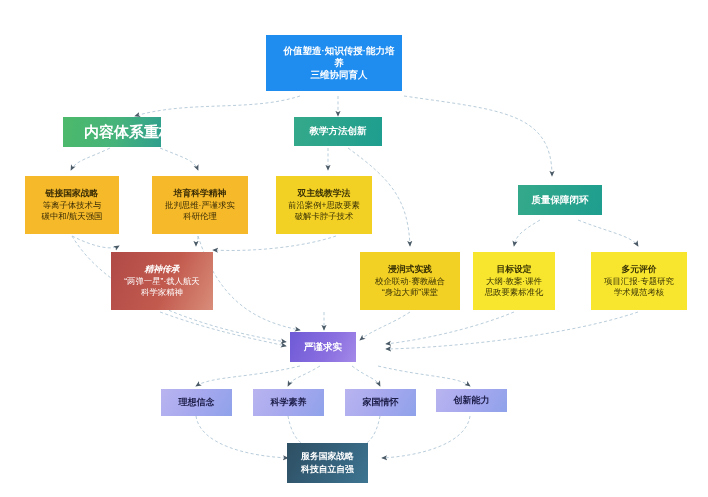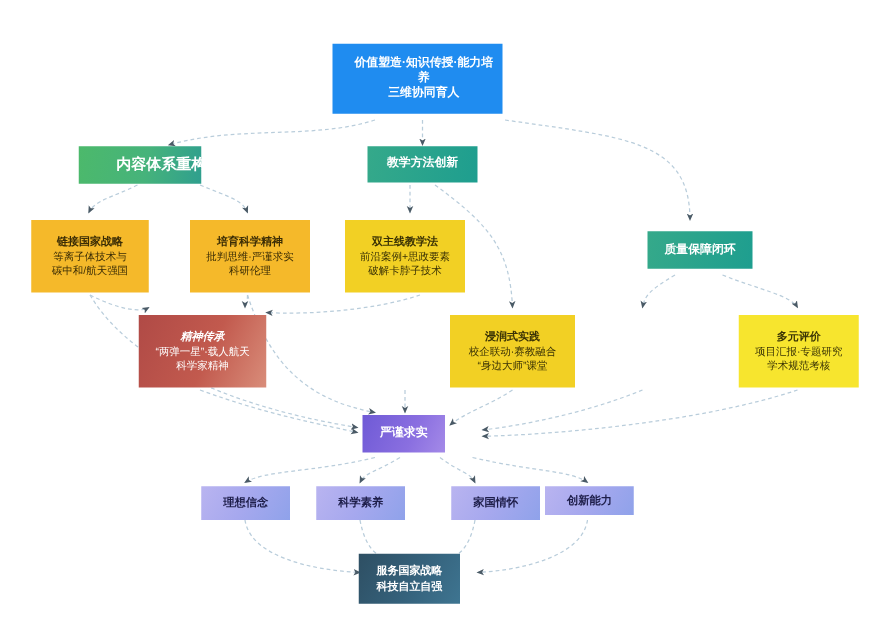--- a/index.html
+++ b/index.html
@@ -49,21 +49,21 @@
     color: #ffffff;
     font-size: 9.5px;
     padding: 4px 6px;
   }
   .n-root .ttl { white-space: normal; font-weight: bold; }
   .n-root .sub { font-weight: bold; }
   
   .n-green {
     background: linear-gradient(100deg, #4cb96b 0%, #46b37b 55%, #2f9f8e 100%);
     color: #ffffff;
-    font-size: 12px;
+    font-size: 15px;
     font-weight: bold;
     padding-left: 34px;
   }
   .n-green-teal {
     background: linear-gradient(100deg, #35a98a 0%, #1e9e8f 100%);
     color: #ffffff;
     font-size: 9.5px;
     font-weight: bold;
   }
   
@@ -216,40 +216,45 @@
     <div class="sub">“两弹一星”·载人航天</div>
     <div class="sub">科学家精神</div>
   </div>
 
   <div class="node n-gold" style="left:360px; top:252px; width:100px; height:58px;">
     <div class="ttl">浸润式实践</div>
     <div class="sub">校企联动·赛教融合</div>
     <div class="sub">“身边大师”课堂</div>
   </div>
 
+  <div class="node n-yellow" style="left:473px; top:252px; width:82px; height:58px;">
+    <div class="ttl">目标设定</div>
+    <div class="sub">大纲·教案·课件</div>
+    <div class="sub">思政要素标准化</div>
+  </div>
 
   <div class="node n-yellow" style="left:591px; top:252px; width:96px; height:58px;">
     <div class="ttl">多元评价</div>
     <div class="sub">项目汇报·专题研究</div>
     <div class="sub">学术规范考核</div>
   </div>
 
   <div class="node n-purple" style="left:290px; top:332px; width:66px; height:30px;">
     <div class="ttl">严谨求实</div>
   </div>
 
   <div class="node n-lilac" style="left:161px; top:389px; width:71px; height:27px;">
     <div class="ttl">理想信念</div>
   </div>
 
   <div class="node n-lilac" style="left:253px; top:389px; width:71px; height:27px;">
     <div class="ttl">科学素养</div>
   </div>
 
-  <div class="node n-lilac" style="left:345px; top:389px; width:71px; height:27px;margin-left:16px;">
+  <div class="node n-lilac" style="left:345px; top:389px; width:71px; height:27px;">
     <div class="ttl">家国情怀</div>
   </div>
 
   <div class="node n-lilac" style="left:436px; top:389px; width:71px; height:23px;">
     <div class="ttl">创新能力</div>
   </div>
 
   <div class="node n-slate" style="left:287px; top:443px; width:81px; height:40px;">
     <div class="ttl">服务国家战略</div>
     <div class="sub">科技自立自强</div>

